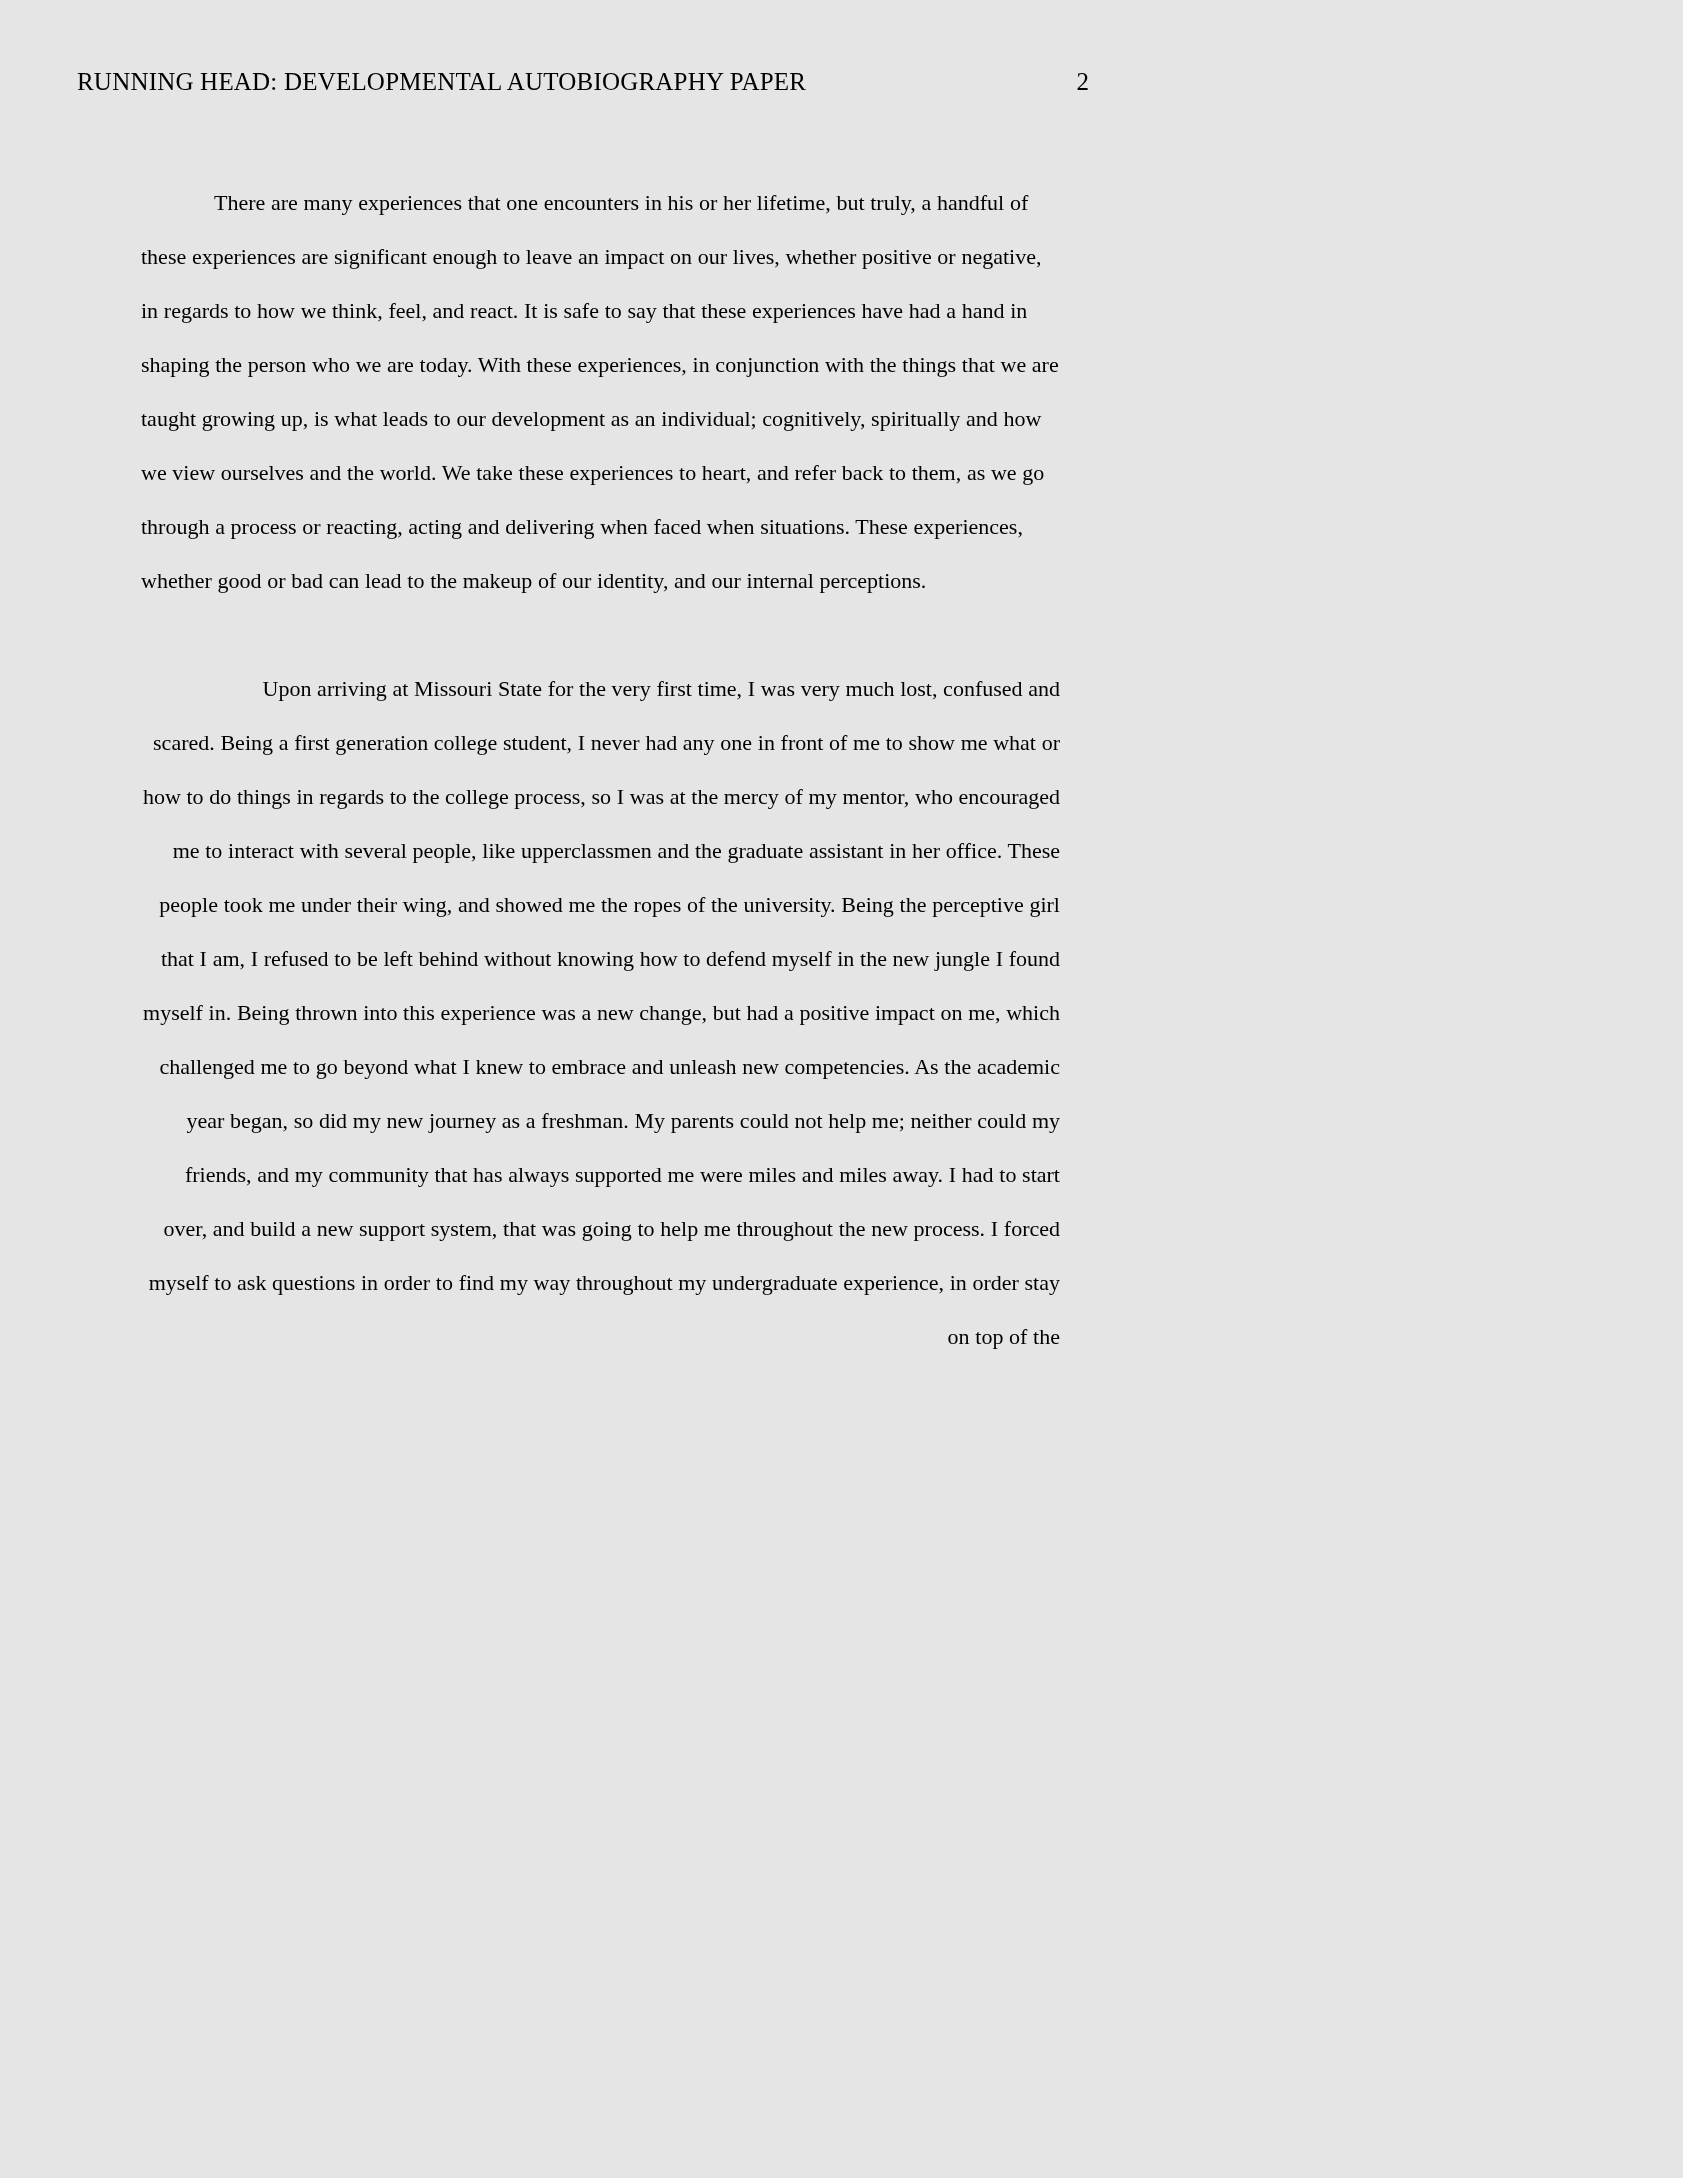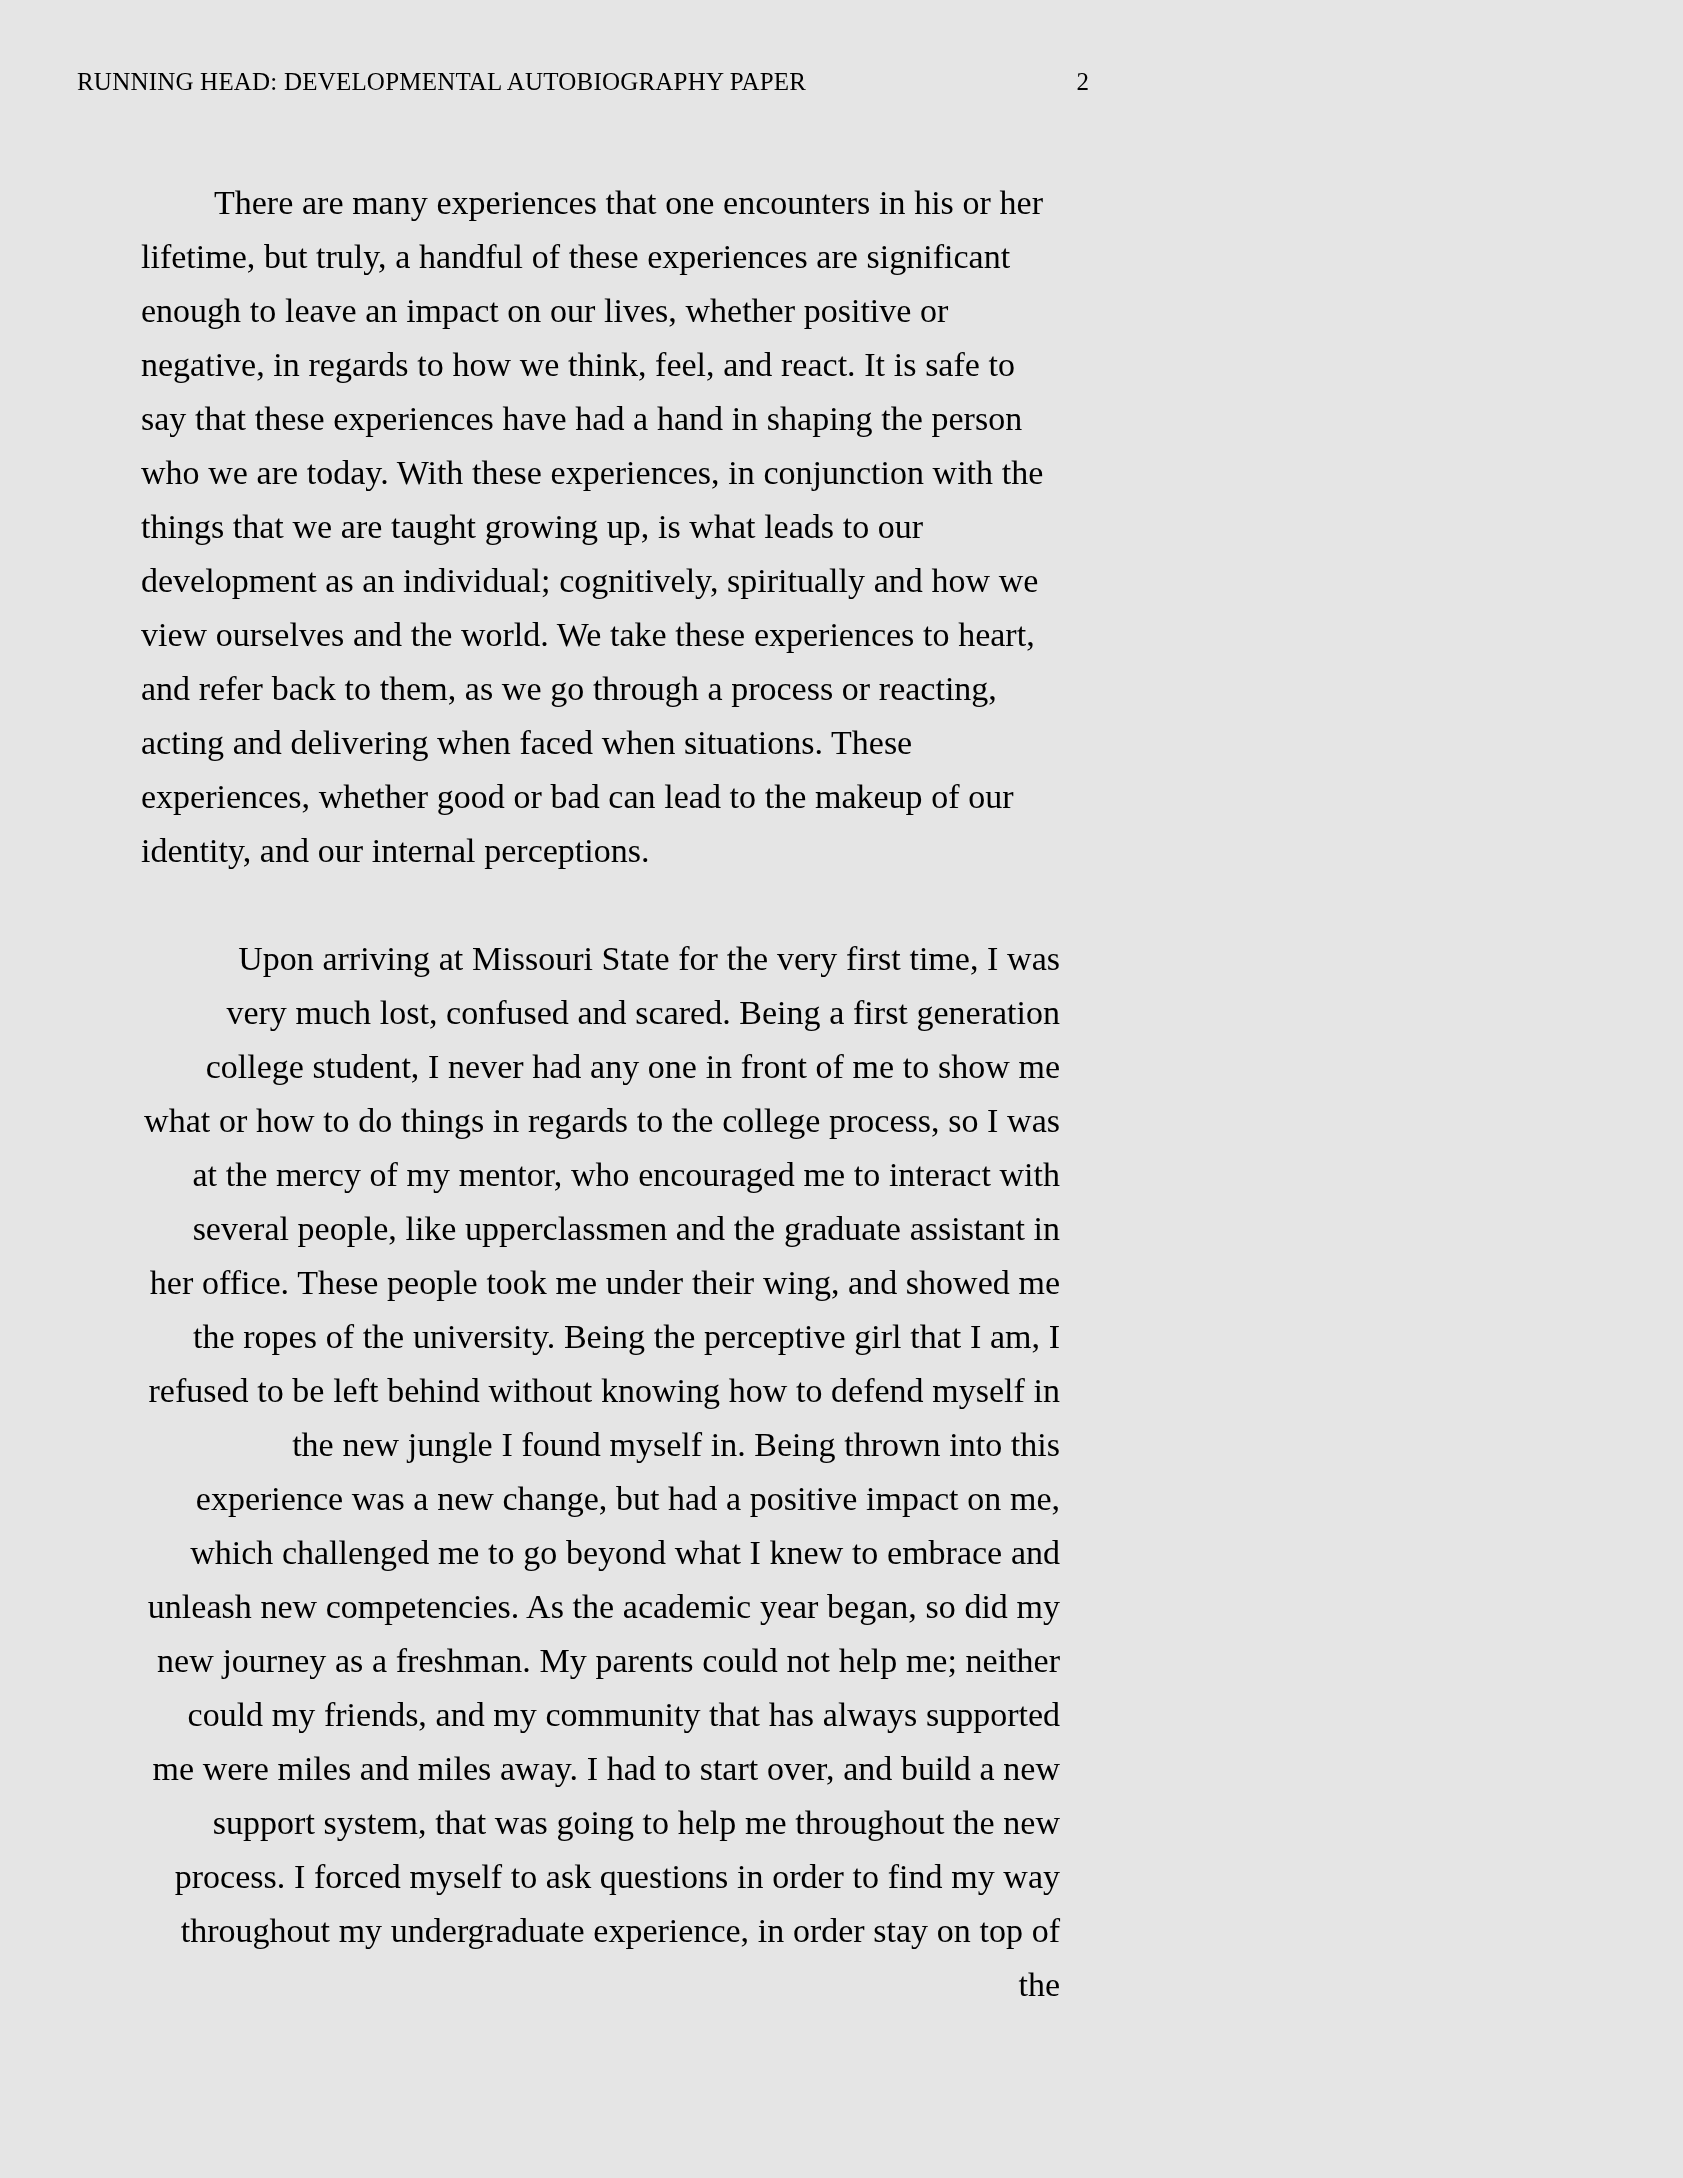--- a/index.html
+++ b/index.html
@@ -44,21 +44,21 @@
   }
 
   
   .body-block {
     position: absolute;
     top: 176px;
     left: 141px;
     width: 919px;
   }
   .para {
-    font-size: 34px;
+    font-size: 22px;
     line-height: 54px;
     text-align: left;
     margin: 0;
     word-spacing: 0.2px;
   }
   .para + .para {
     margin-top: 54px;
     text-align: right;
   }
   .para.indent-1 { text-indent: 73px; }

